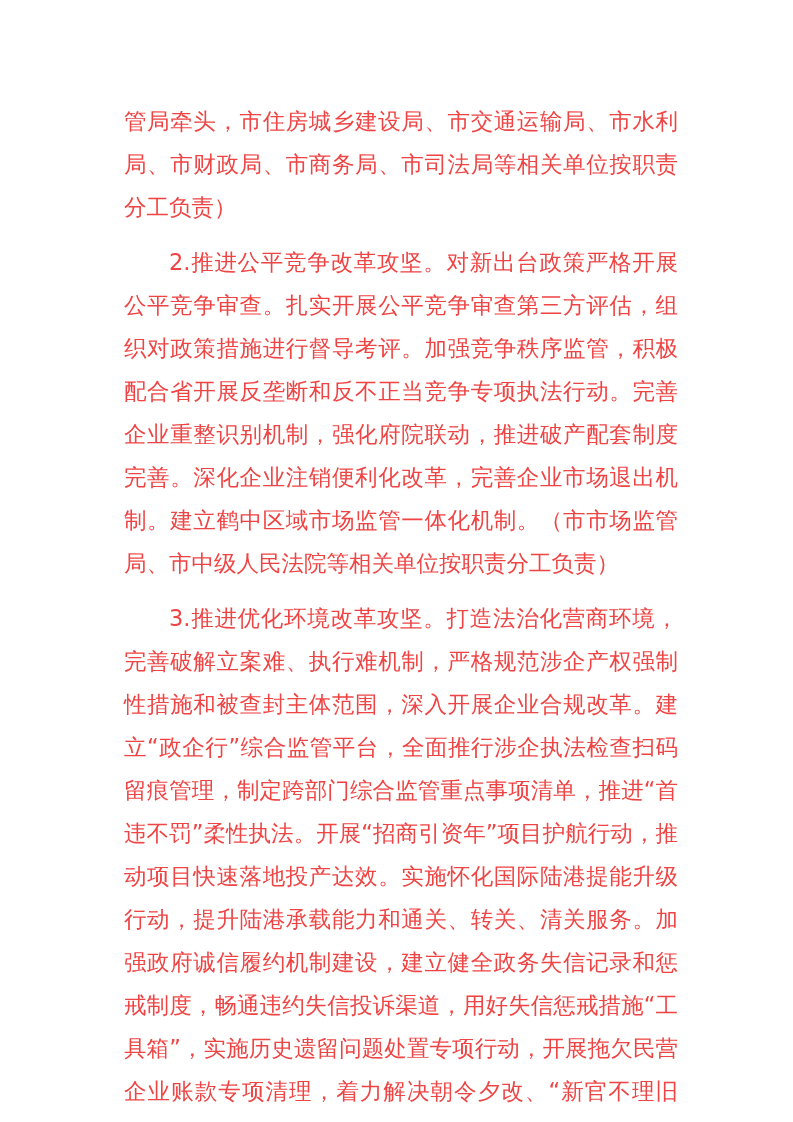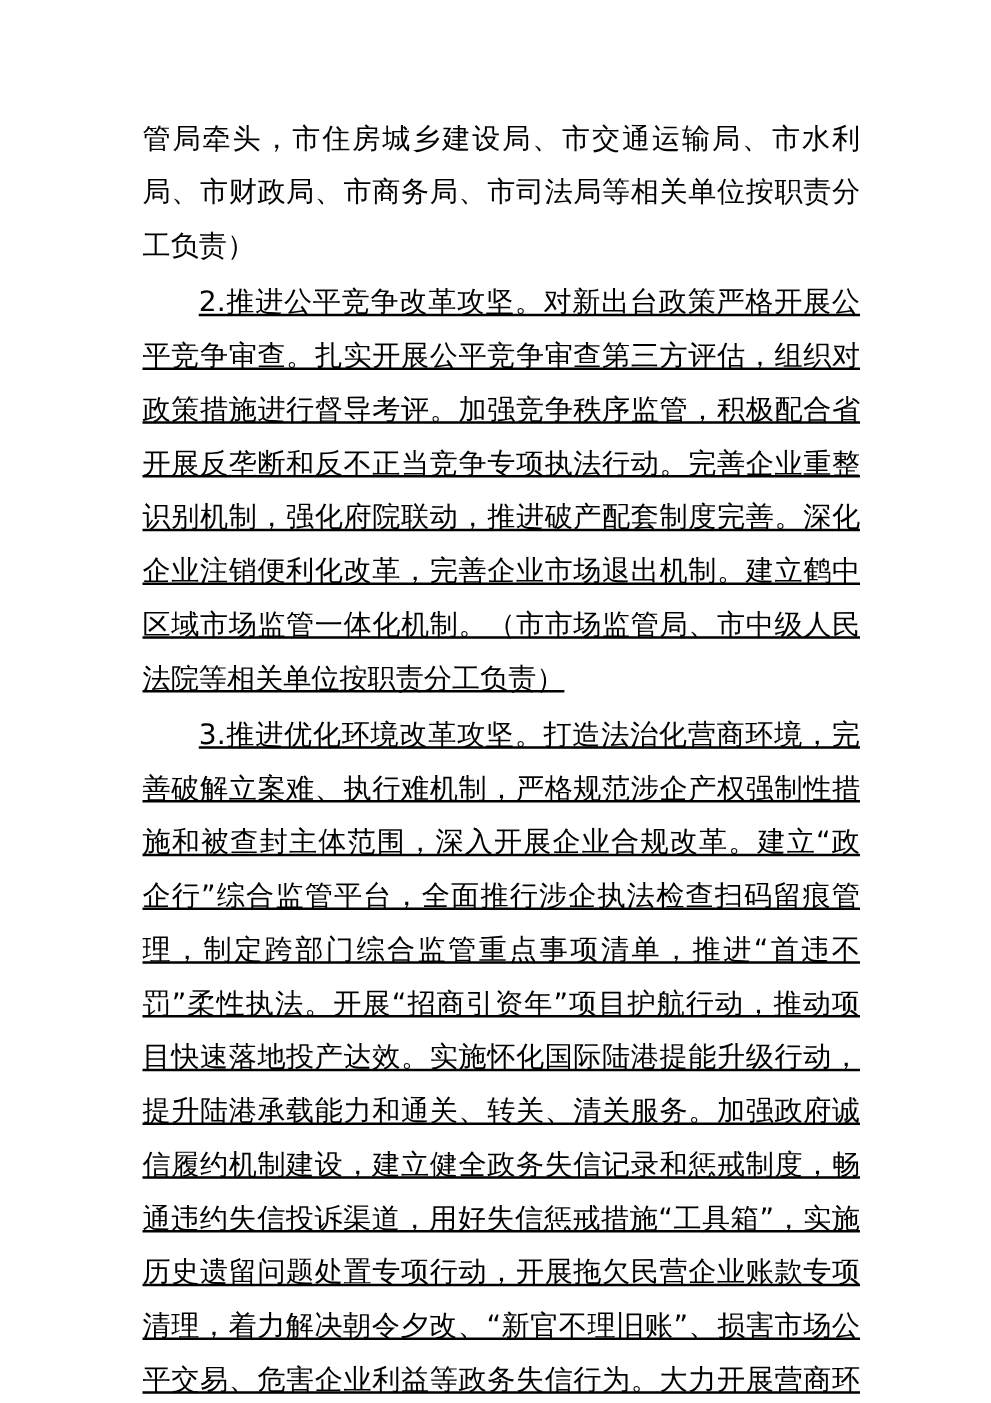--- a/index.html
+++ b/index.html
@@ -19,31 +19,30 @@
   .content {
     position: absolute;
     left: 112px;
     top: 88px;
     width: 578px;
   }
   .para {
     font-family: "DejaVu Sans", "Liberation Sans", sans-serif;
     font-size: 22.5px;
     line-height: 43px;
-    color: #000000;
+    color: #ef4444;
     text-align: justify;
     text-justify: inter-ideograph;
-    margin: 2px;
+    margin: 12px;
     letter-spacing: 0px;
     white-space: pre-wrap;
     word-break: break-all;
   }
   .para.indent {
     text-indent: 45px;
-    text-decoration: underline;
   }
 </style>
 </head>
 <body>
 
 <div class="page">
   <div class="content">
     <p class="para">管局牵头，市住房城乡建设局、市交通运输局、市水利局、市财政局、市商务局、市司法局等相关单位按职责分工负责）</p>
     <p class="para indent">2.推进公平竞争改革攻坚。对新出台政策严格开展公平竞争审查。扎实开展公平竞争审查第三方评估，组织对政策措施进行督导考评。加强竞争秩序监管，积极配合省开展反垄断和反不正当竞争专项执法行动。完善企业重整识别机制，强化府院联动，推进破产配套制度完善。深化企业注销便利化改革，完善企业市场退出机制。建立鹤中区域市场监管一体化机制。（市市场监管局、市中级人民法院等相关单位按职责分工负责）</p>
     <p class="para indent">3.推进优化环境改革攻坚。打造法治化营商环境，完善破解立案难、执行难机制，严格规范涉企产权强制性措施和被查封主体范围，深入开展企业合规改革。建立“政企行”综合监管平台，全面推行涉企执法检查扫码留痕管理，制定跨部门综合监管重点事项清单，推进“首违不罚”柔性执法。开展“招商引资年”项目护航行动，推动项目快速落地投产达效。实施怀化国际陆港提能升级行动，提升陆港承载能力和通关、转关、清关服务。加强政府诚信履约机制建设，建立健全政务失信记录和惩戒制度，畅通违约失信投诉渠道，用好失信惩戒措施“工具箱”，实施历史遗留问题处置专项行动，开展拖欠民营企业账款专项清理，着力解决朝令夕改、“新官不理旧账”、损害市场公平交易、危害企业利益等政务失信行为。大力开展营商环境评价，建立健全营商环境体验官制度，设立营商环境案例通报制度。(市优化办牵头，市委政法委、市</p>

